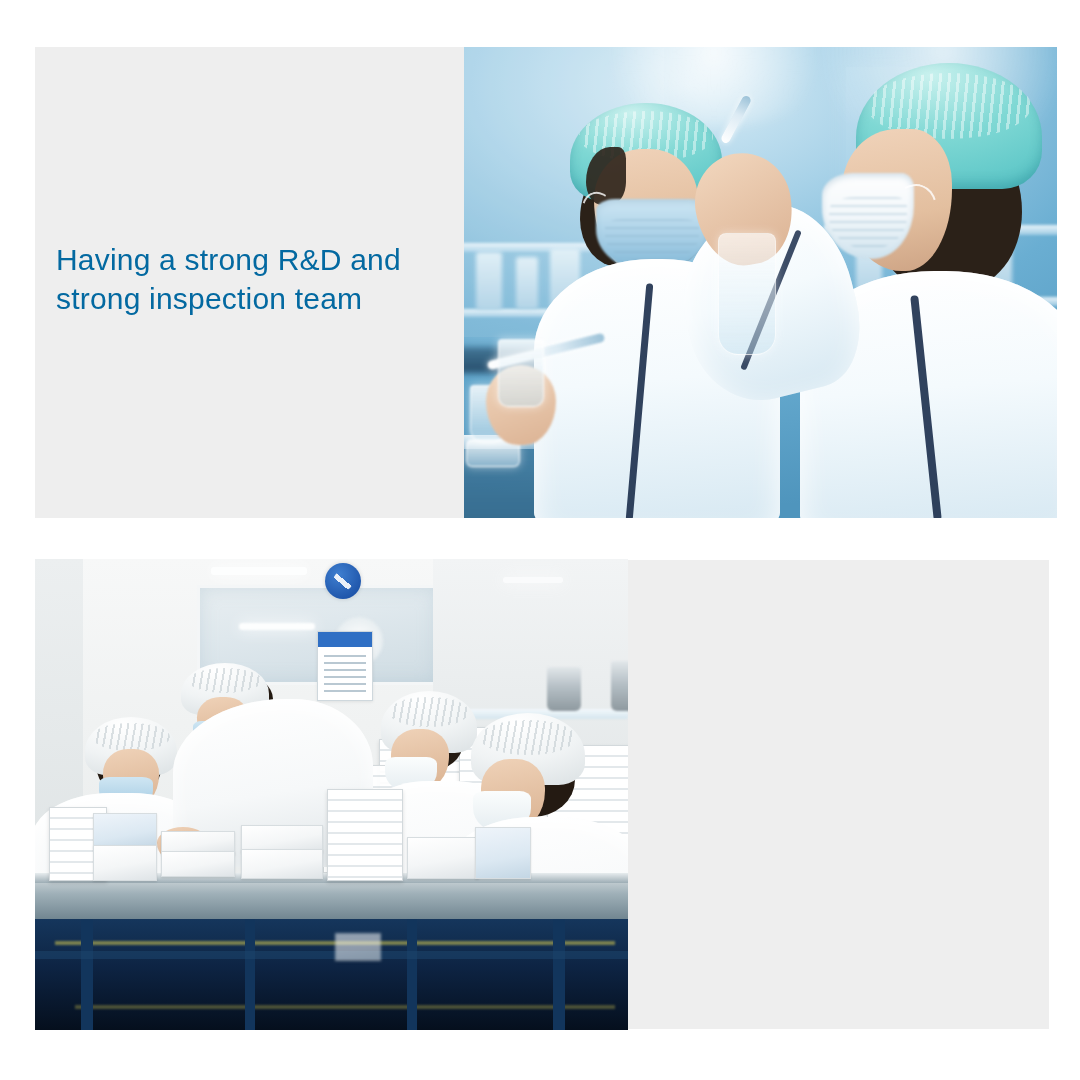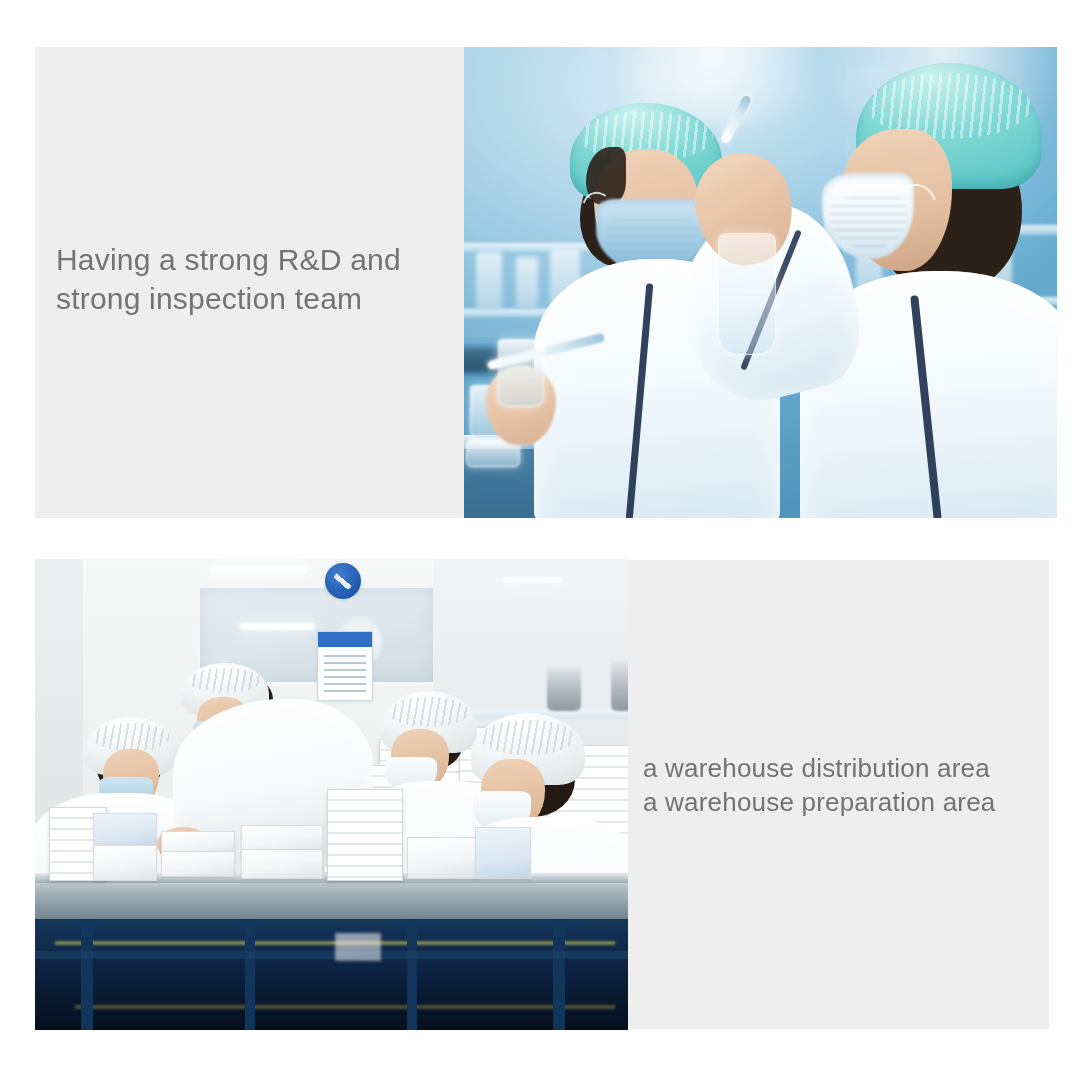--- a/index.html
+++ b/index.html
@@ -12,21 +12,21 @@
     position:relative;
   }
   .stage{position:absolute;inset:0;}
 
   
   .panel{position:absolute;background:#eeeeee;}
   .photo{position:absolute;overflow:hidden;background:#cfe0ea;}
 
   .caption{
     position:absolute;
-    color:#737373;
+    color:#0369a1;
     font-weight:300;
     letter-spacing:.2px;
     line-height:1.30;
     white-space:pre-line;
   }
   .caption.top{font-size:30px;}
   .caption.bottom{font-size:26px;}
 
   
   #lab-photo{
@@ -318,21 +318,21 @@
       <div class="pipette" style="left:-84px;top:58px;width:52px;transform:rotate(-62deg);"></div>
     </div>
 
     <div class="pipette blurmask" style="left:22px;top:300px;width:120px;transform:rotate(-14deg);"></div>
     <div class="hand blurmask" style="left:22px;top:318px;width:70px;height:80px;"></div>
     <div class="glassware blurmask" style="left:34px;top:292px;width:44px;height:66px;"></div>
   </div>
 
   <div class="panel" id="panel-bottom" style="left:35px;top:560px;width:1014px;height:469px;"></div>
 
-  <div class="caption bottom" style="left:643px;top:752px;width:400px;"><span>a warehouse distribution area</span><br><span>a warehouse preparation area</span></div>
+  <div class="caption bottom" style="left:643px;top:752px;width:400px;"><br></div>
 
   <div class="photo" id="warehouse-photo" style="left:35px;top:559px;width:593px;height:471px;">
 
     <div class="wall" style="left:0;top:0;width:593px;height:330px;"></div>
     <div class="wall" style="left:0;top:0;width:48px;height:330px;background:linear-gradient(180deg,#eceff0,#dfe4e5);"></div>
     <div class="ceil-light" style="left:176px;top:8px;width:96px;height:8px;"></div>
     <div class="ceil-light" style="left:206px;top:40px;width:56px;height:5px;opacity:.85;"></div>
 
     <div class="window" style="left:162px;top:26px;width:236px;height:94px;"></div>
     <div class="ceil-light soft" style="left:204px;top:64px;width:76px;height:7px;"></div>

